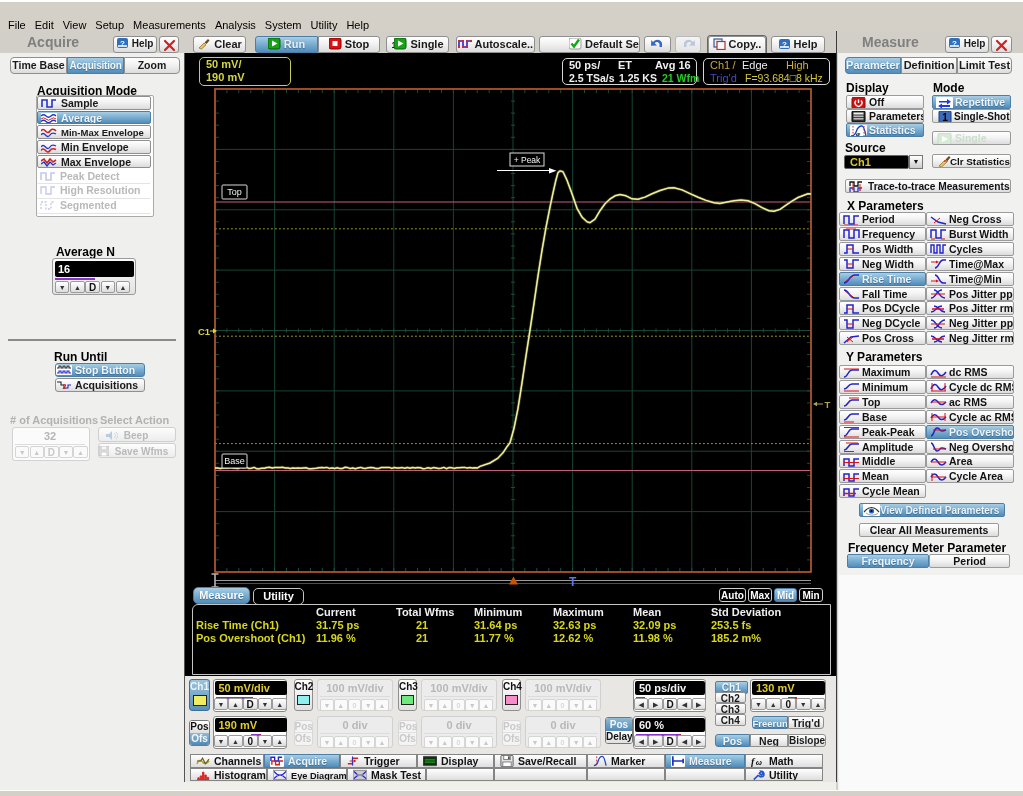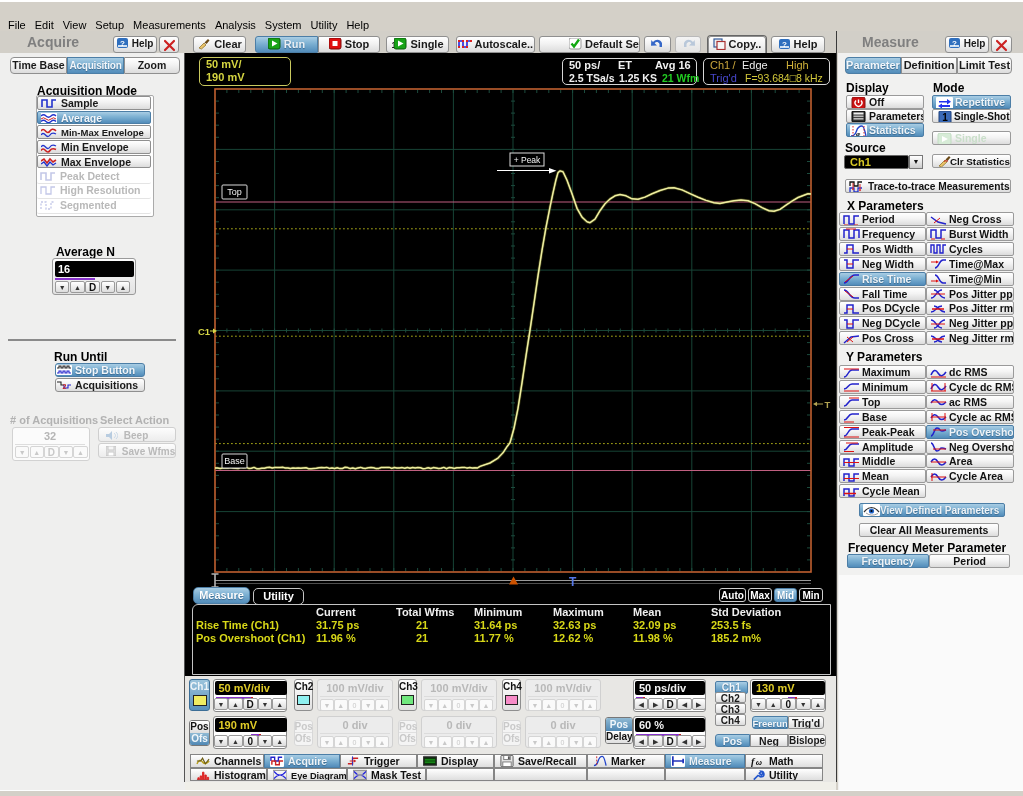--- a/index.html
+++ b/index.html
@@ -310,21 +310,21 @@
       <div class="spb spdis" style="left:45.8px;top:18px;">▼</div>
       <div class="spb spdis" style="left:60.4px;top:18px;">▲</div>
     </div>
     <div class="hdrdis" style="left:100px;top:361px;">Select Action</div>
     <div class="btn bdis" style="left:98px;top:374px;width:78px;height:15px;line-height:14px;text-align:left;padding-left:7px;">
       <svg width="12" height="9" viewBox="0 0 12 9" style="vertical-align:-1px">
           <path d="M0 3 L3 3 L6 0 L6 9 L3 6 L0 6Z" fill="#b8cce0"></path>
           <path d="M8 2 C10 4,10 5,8 7 M10 1 C12.5 4,12.5 5,10 8" stroke="#c6d6e6" fill="none"></path>
         </svg>
       <span style="font-size:10px">&nbsp;Beep</span></div>
-    <div class="btn bdis" style="left:98px;top:390px;width:78px;height:15px;line-height:14px;text-align:left;padding-left:7px;">
+    <div class="btn bdis" style="left:98px;top:390px;width:78px;height:15px;line-height:14px;text-align:left;">
       <svg width="10" height="10" viewBox="0 0 10 10" style="vertical-align:-1px">
           <rect x="0" y="0" width="10" height="10" rx="1" fill="#e6e6e6" stroke="#c0c0c0"></rect>
           <rect x="2" y="0" width="6" height="4" fill="#f6f6f6" stroke="#c8c8c8"></rect>
           <rect x="2" y="6" width="6" height="4" fill="#fff" stroke="#c8c8c8"></rect>
         </svg>
       <span style="font-size:10px">&nbsp;Save Wfms</span></div>
   </div>
   <div class="abs" id="rightpanel">
     <div class="btn" style="left:7px;top:4px;width:56px;height:17px;line-height:15px;border-radius:4px 0 0 4px;">Parameter</div>
     <div class="abs" style="left:7px;top:4px;width:56px;height:17px;border-radius:4px 0 0 4px;background:linear-gradient(#a9cde4,#7cb0d2 45%,#528cba);border:1px solid #4c7ea6;box-sizing:border-box;color:#f2f6fa;font-weight:bold;font-size:11px;text-align:center;line-height:15px;text-shadow:0 1px 1px #3a688c;">Parameter</div>

